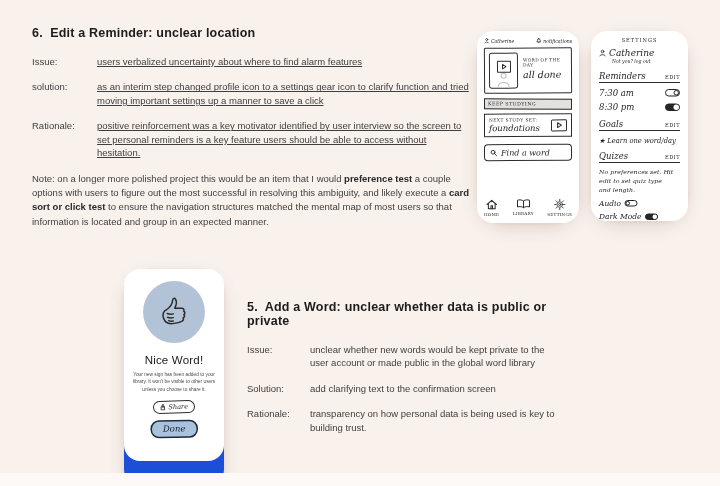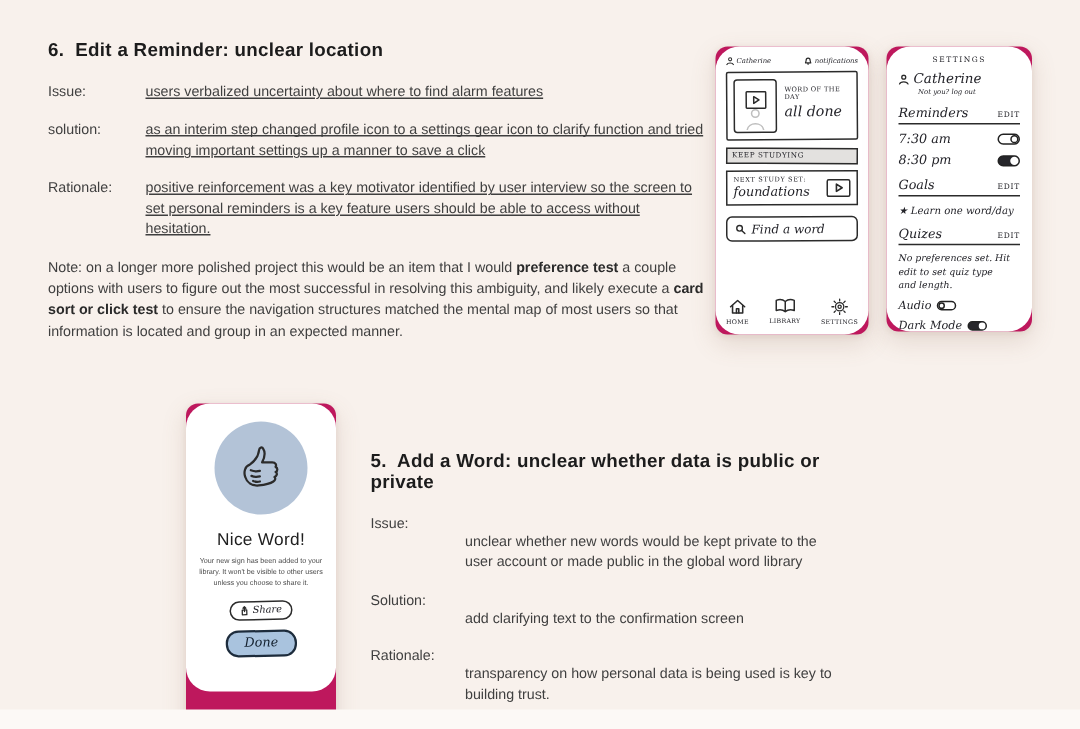--- a/index.html
+++ b/index.html
@@ -15,26 +15,26 @@
   
   .tsection { position:absolute; }
   .s2 { left:32px; top:26px; width:448px; }
   .s3 { left:247px; top:300px; width:320px; }
   .heading { font-size:12.5px; font-weight:700; color:#1c1c1c; letter-spacing:.2px; white-space:pre-wrap; }
   .rows { margin-top:15px; }
   .row { display:flex; margin-bottom:12px; font-size:9.5px; line-height:1.42; }
   .s2 .row .lbl { width:65px; flex:0 0 65px; }
   .s3 .row .lbl { width:63px; flex:0 0 63px; }
   .s2 .row .txt { width:372px;text-decoration:underline; }
-  .s3 .row .txt { width:250px;margin-top:12px; }
+  .s3 .row .txt { width:250px; }
   .note { margin-top:5px; font-size:9.5px; line-height:1.5; width:446px; color:#3f3f3f; }
   .note b { font-weight:700; color:#2a2a2a; }
 
   
-  .phone { position:absolute; border-radius:8px; background:#be185d;
+  .phone { position:absolute; border-radius:28px; background:#1d4ed8;
            box-shadow:0 6px 16px rgba(140,100,75,.18), 0 1px 4px rgba(140,100,75,.12); }
   .pinner { transform:scale(.5); transform-origin:0 0; background:#fff; border-radius:32px;
             position:relative; overflow:hidden; }
   .p1 { left:477px; top:31px; width:102px; height:192px; }
   .p1 .pinner { width:204px; height:384px; padding:14px; }
   .p2 { left:591px; top:31px; width:97px; height:190px; }
   .p2 .pinner { width:194px; height:380px; padding:12px 16px; }
   .p3 { left:124px; top:269px; width:100px; height:228px; }
   .p3 .pinner { width:200px; height:384px; padding-top:24px; text-align:center; }
 

